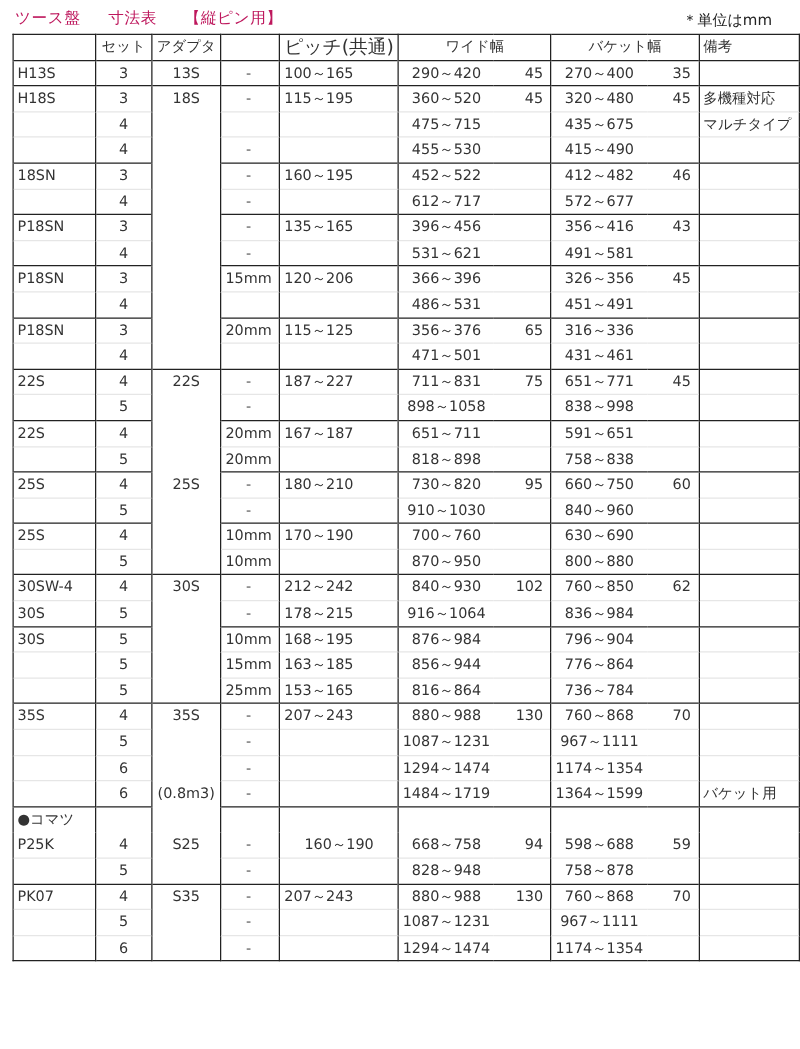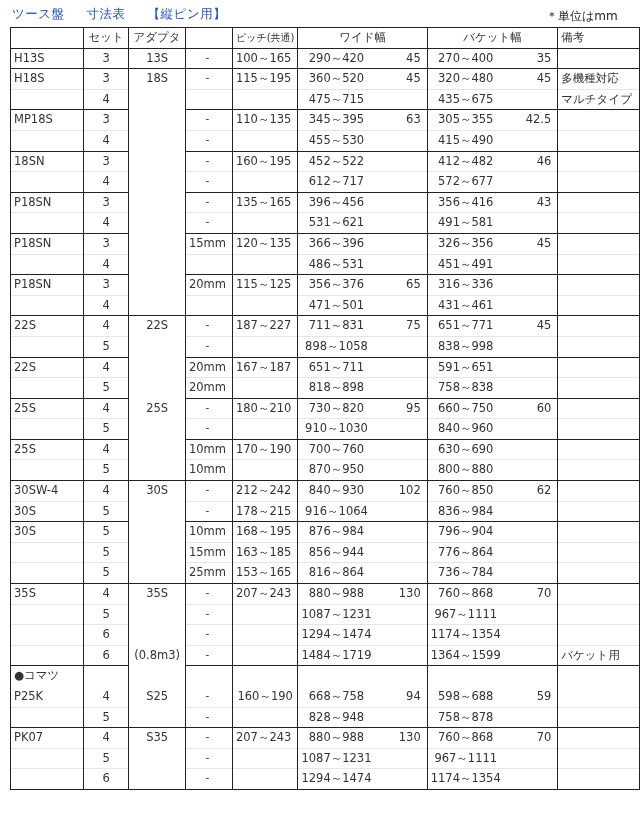--- a/index.html
+++ b/index.html
@@ -1,28 +1,28 @@
 <!DOCTYPE html>
 <html><head>
 <meta charset="utf-8">
 <style>
   html, body { margin:0; padding:0; background:#fff; }
   body { width:640px; height:839px; overflow:hidden; font-family:"DejaVu Sans", "Liberation Sans", sans-serif; color:#333; font-size:11.5px; position:relative; }
-  .title { position:absolute; left:12px; top:6px; font-size:12.5px; color:#1d4ed8; letter-spacing:0.5px; }
+  .title { position:absolute; left:12px; top:6px; font-size:12.5px; color:#be185d; letter-spacing:0.5px; }
   .title span { margin-right:22px; }
   .unit { position:absolute; left:546px; top:8px; font-size:12px; color:#222; }
   table { position:absolute; left:10px; top:27px; border-collapse:collapse; table-layout:fixed; }
   td { height:19.6px; padding:0 3px; white-space:nowrap; overflow:hidden; border-left:1.5px solid #222; border-right:1.5px solid #222; border-top:1px solid #e6e6e6; line-height:19.6px; }
   tr.grp td { border-top:1.5px solid #222; }
   tr.hd1 td { border-top:1.5px solid #222; }
   td.c { text-align:center; }
   td.r { text-align:right; padding-right:6px; }
   td.nb-r { border-right:none; }
   td.nb-l { border-left:none; }
-  td.small { font-size:10px; }
+  td.small { font-size:15px; }
   tbody tr:last-child td { border-bottom:1.5px solid #222; }
   td.notop { border-top:1px solid transparent !important; }
 </style>
 </head>
 <body>
 
 <div class="title">
   <span>ツース盤</span><span>寸法表</span><span>【縦ピン用】</span>
 </div>
 <div class="unit">＊単位はmm</div>
@@ -82,32 +82,20 @@
         <td class="c">4</td>
         <td class="c" style="border-top: 1px solid transparent;"></td>
         <td class="r"></td>
         <td></td>
         <td class="c nb-r">475～715</td>
         <td class="r nb-l"></td>
         <td class="c nb-r">435～675</td>
         <td class="r nb-l"></td>
         <td>マルチタイプ</td>
       </tr>
-      <tr class="grp">
-        <td>MP18S</td>
-        <td class="c">3</td>
-        <td class="c" style="border-top: 1px solid transparent;"></td>
-        <td class="r" style="text-align: center; color: rgb(85, 85, 85);">-</td>
-        <td>110～135</td>
-        <td class="c nb-r">345～395</td>
-        <td class="r nb-l">63</td>
-        <td class="c nb-r">305～355</td>
-        <td class="r nb-l">42.5</td>
-        <td></td>
-      </tr>
       <tr>
         <td></td>
         <td class="c">4</td>
         <td class="c" style="border-top: 1px solid transparent;"></td>
         <td class="r" style="text-align: center; color: rgb(85, 85, 85);">-</td>
         <td></td>
         <td class="c nb-r">455～530</td>
         <td class="r nb-l"></td>
         <td class="c nb-r">415～490</td>
         <td class="r nb-l"></td>
@@ -159,21 +147,21 @@
         <td class="r nb-l"></td>
         <td class="c nb-r">491～581</td>
         <td class="r nb-l"></td>
         <td></td>
       </tr>
       <tr class="grp">
         <td>P18SN</td>
         <td class="c">3</td>
         <td class="c" style="border-top: 1px solid transparent;"></td>
         <td class="r">15mm</td>
-        <td>120～135</td>
+        <td>120～206</td>
         <td class="c nb-r">366～396</td>
         <td class="r nb-l"></td>
         <td class="c nb-r">326～356</td>
         <td class="r nb-l">45</td>
         <td></td>
       </tr>
       <tr>
         <td></td>
         <td class="c">4</td>
         <td class="c" style="border-top: 1px solid transparent;"></td>

